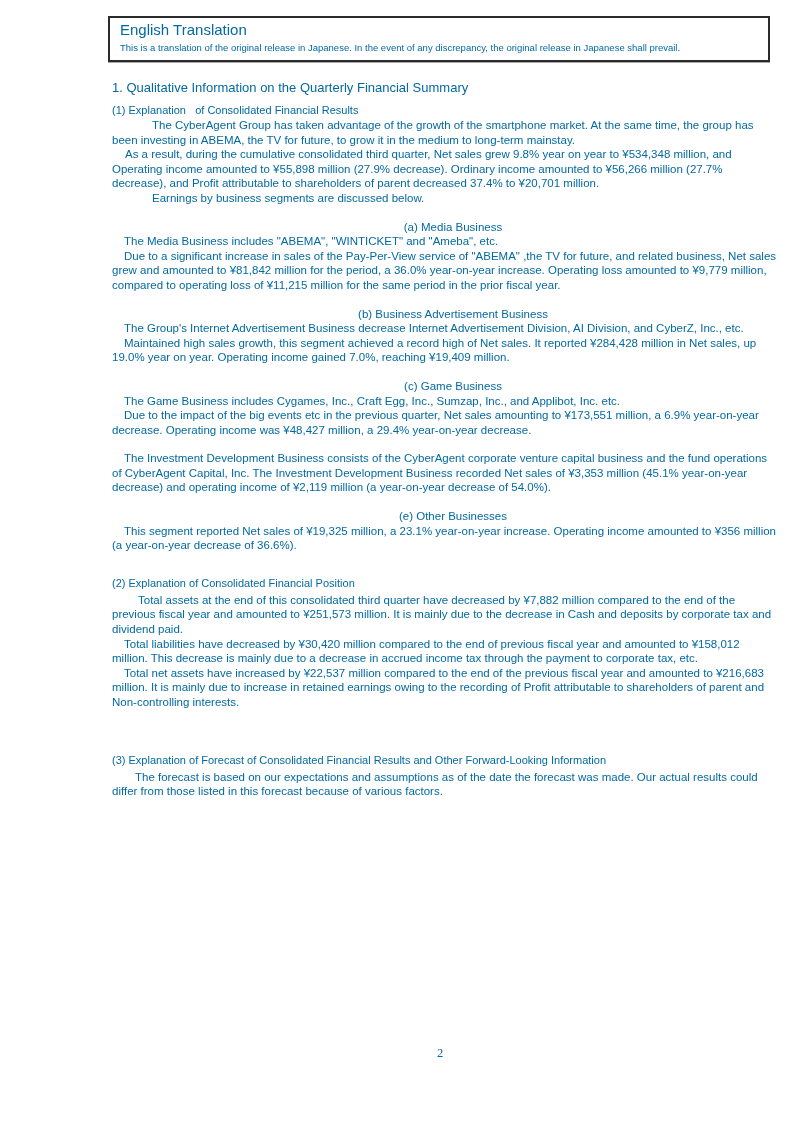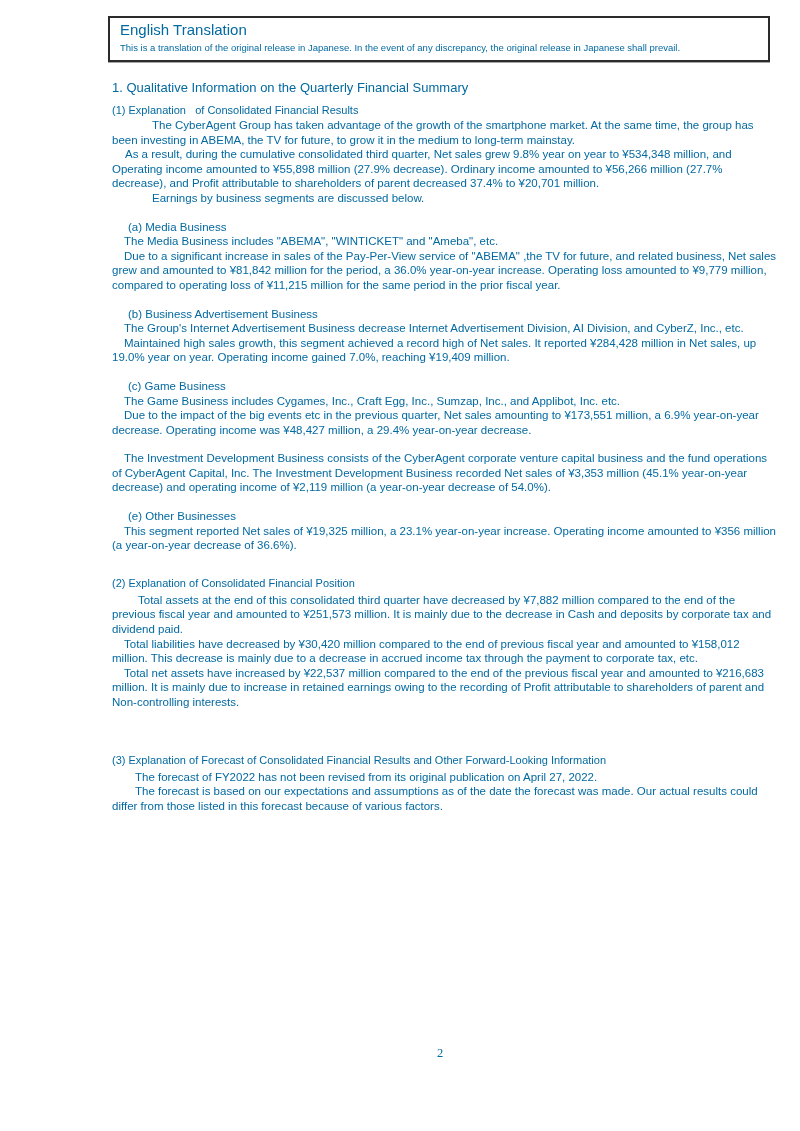--- a/index.html
+++ b/index.html
@@ -49,21 +49,21 @@
   .ml20 { margin-left: 20px; }
   .ml36 { margin-left: 36px; }
   .ind12 { text-indent: 12px; }
   .ind13 { text-indent: 13px; }
   .ind23 { text-indent: 23px; }
   .ind26 { text-indent: 26px; }
   .ind40 { text-indent: 40px; }
   .mt15 { margin-top: 15px; }
 
   .segment { margin-top: 14px; }
-  .seg-label { margin: 0 0 0 16px; font-size: 11.5px; line-height: 14.6px; }
+  .seg-label { margin: 0 0 0 16px; font-size: 11.5px; line-height: 14.6px; text-align: center; }
 
   .footer {
     position: absolute;
     top: 1046px;
     left: 0;
     width: 100%;
     text-align: center;
     font-family: "Liberation Serif", "DejaVu Serif", serif;
     font-size: 12.5px;
     line-height: 15px;
@@ -113,19 +113,18 @@
       <div class="seg-label">(e) Other Businesses</div>
       <p class="b ml36 ind12">This segment reported Net sales of ¥19,325 million, a 23.1% year-on-year increase. Operating income amounted to ¥356 million (a year-on-year decrease of 36.6%).</p>
     </div>
 
     <div class="h2 mt22">(2) Explanation of Consolidated Financial Position</div>
     <p class="b ml20 ind26">Total assets at the end of this consolidated third quarter have decreased by ¥7,882 million compared to the end of the previous fiscal year and amounted to ¥251,573 million. It is mainly due to the decrease in Cash and deposits by corporate tax and dividend paid.</p>
     <p class="b ml20 ind12">Total liabilities have decreased by ¥30,420 million compared to the end of previous fiscal year and amounted to ¥158,012 million. This decrease is mainly due to a decrease in accrued income tax through the payment to corporate tax, etc.</p>
     <p class="b ml20 ind12">Total net assets have increased by ¥22,537 million compared to the end of the previous fiscal year and amounted to ¥216,683 million. It is mainly due to increase in retained earnings owing to the recording of Profit attributable to shareholders of parent and Non-controlling interests.</p>
 
     <div class="h2 mt42">(3) Explanation of Forecast of Consolidated Financial Results and Other Forward-Looking Information</div>
-    <p class="b ml10 ind23">The forecast of FY2022 has not been revised from its original publication on April 27, 2022.</p>
     <p class="b ml10 ind23">The forecast is based on our expectations and assumptions as of the date the forecast was made. Our actual results could differ from those listed in this forecast because of various factors.</p>
 
   </div>
 
   <div class="footer">2</div>
 </div>
 
 </body></html>

